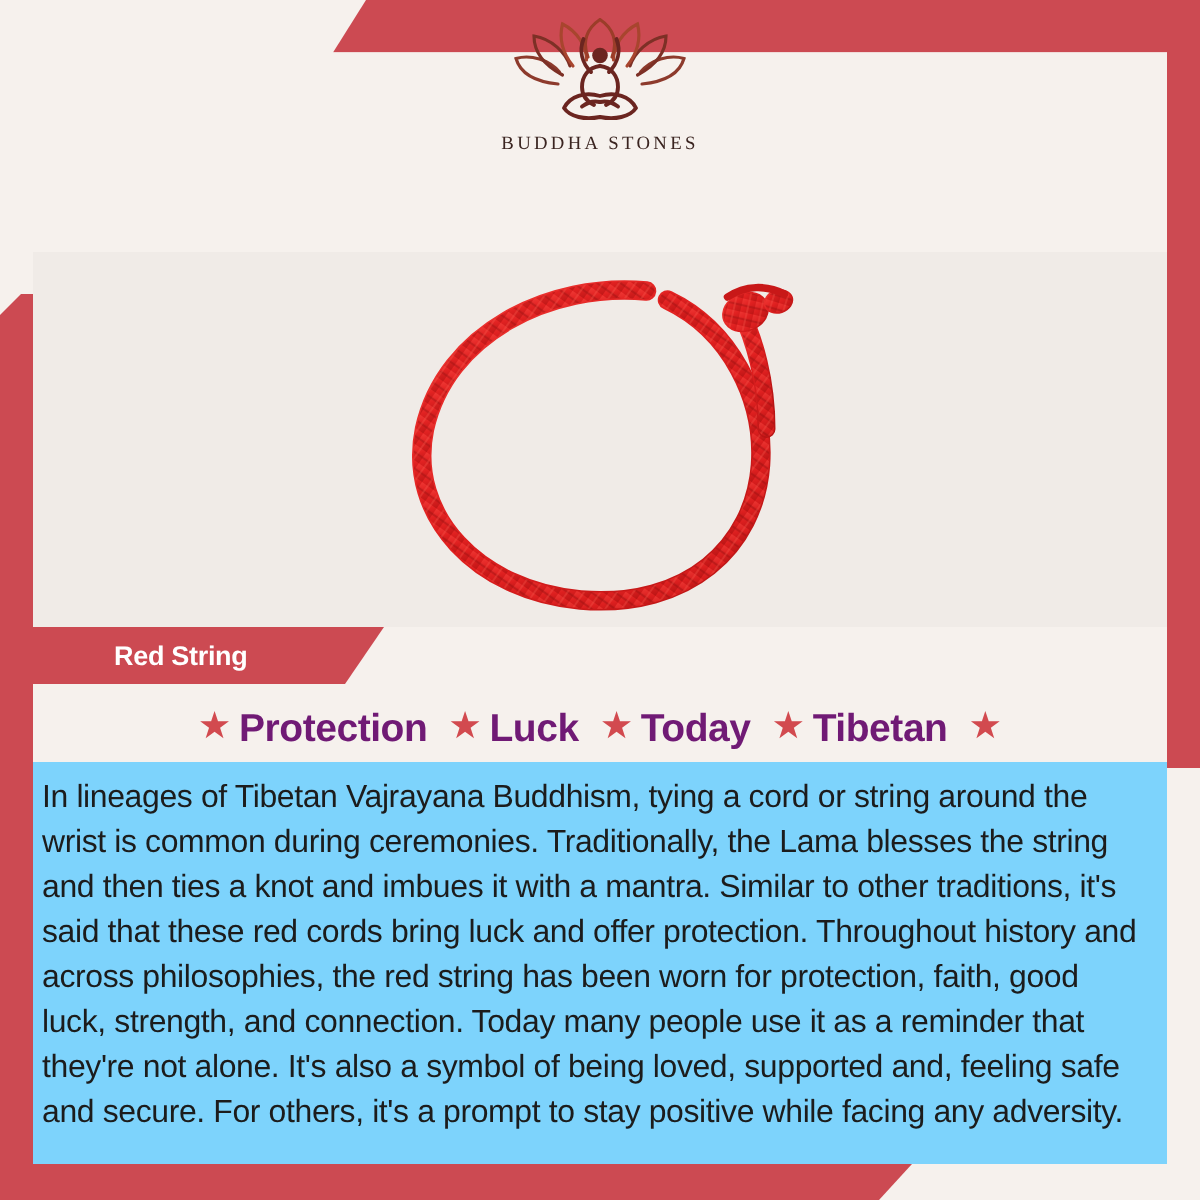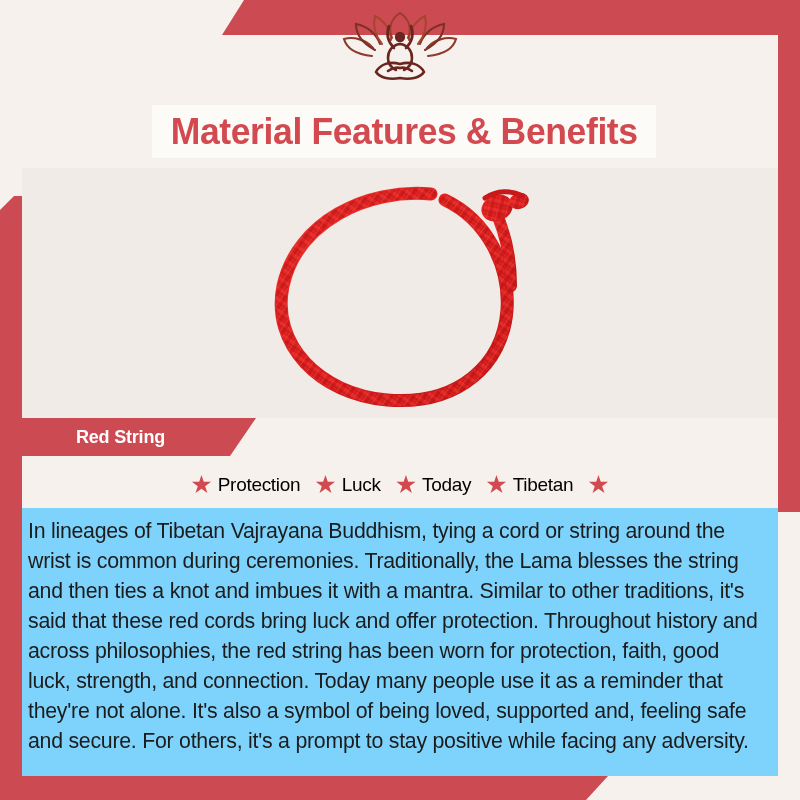--- a/index.html
+++ b/index.html
@@ -174,23 +174,23 @@
 
   .benefit .star {
     color: #d24a4f;
     font-size: 25px;
     line-height: 1;
     position: relative;
     top: -1px;
   }
 
   .benefit .label {
-    color: #000000;
-    font-size: 19px;
-    font-weight: 400;
+    color: #701a75;
+    font-size: 26px;
+    font-weight: 700;
     letter-spacing: -0.3px;
   }
 
   
 
   .body-copy {
     position: absolute;
     top: 508px;
     left: 22px;
     width: 756px;
@@ -242,25 +242,23 @@
           <path d="M58 32 C66 33 70 39 70 46 C70 52 66 56 62 58"></path>
 
           <path d="M52 36 C46 30 44 22 47 14"></path>
           <path d="M64 36 C70 30 72 22 69 14"></path>
 
           <path d="M34 60 C38 52 48 49 58 52 C68 49 78 52 82 60 C78 66 68 68 58 66 C48 68 38 66 34 60Z"></path>
           <path d="M46 59 C50 56 54 55 58 56"></path>
           <path d="M70 59 C66 56 62 55 58 56"></path>
         </g>
       </svg>
-    </div>
-
-    <div class="title-banner">
-      <h1>Material Features &amp; Benefits</h1>
-    </div>
+      <span class="logo-text">BUDDHA STONES</span>
+    </div>
+
   </div>
 
   <div class="hero">
     <svg width="330" height="250" viewBox="0 0 330 250">
       <defs>
         <linearGradient id="cordGrad" x1="0" y1="0" x2="1" y2="1">
           <stop offset="0%" stop-color="#f03a36"></stop>
           <stop offset="45%" stop-color="#e02020"></stop>
           <stop offset="100%" stop-color="#b81414"></stop>
         </linearGradient>

